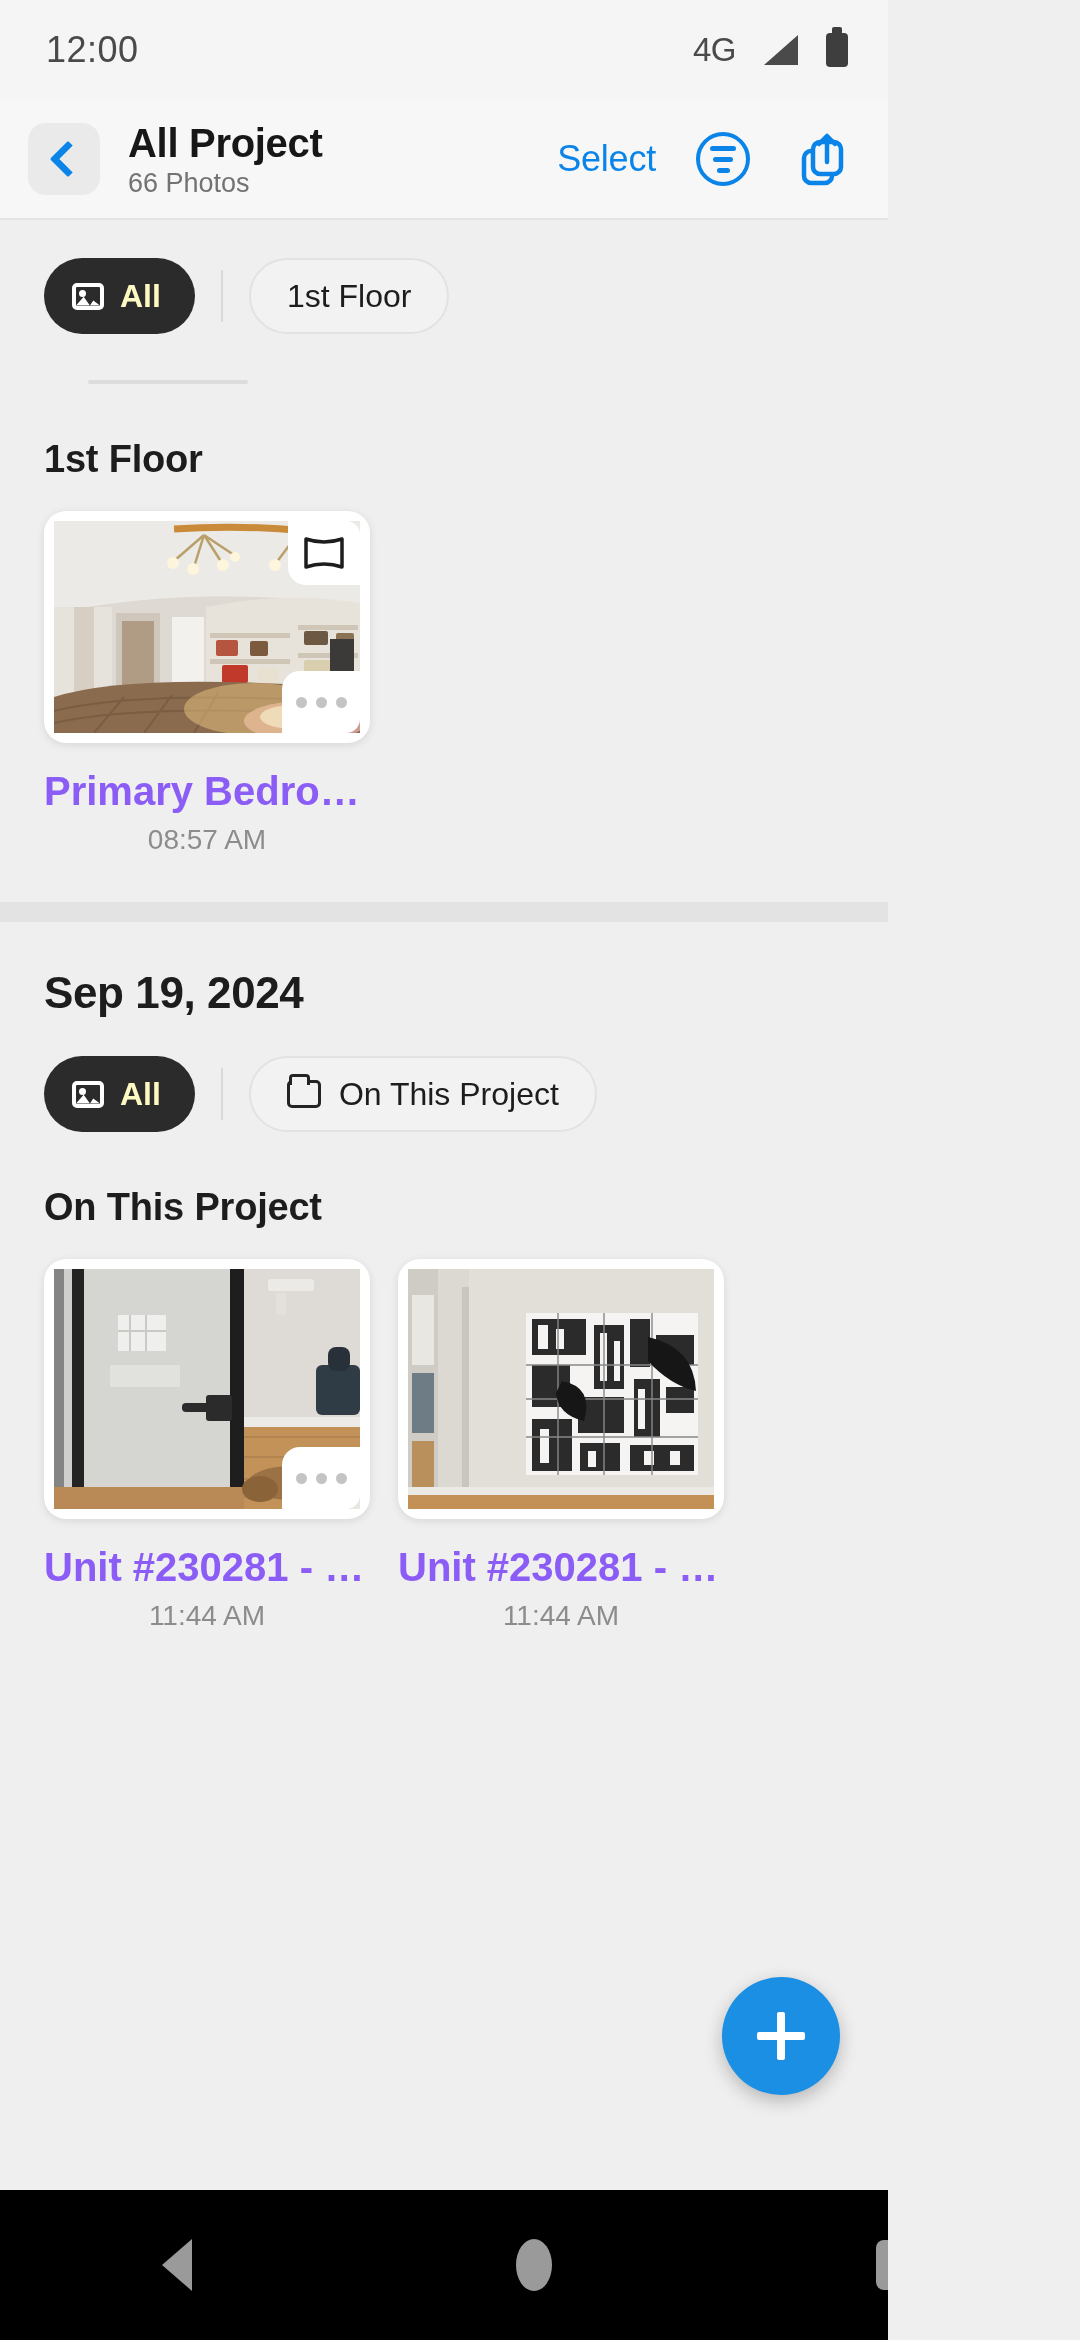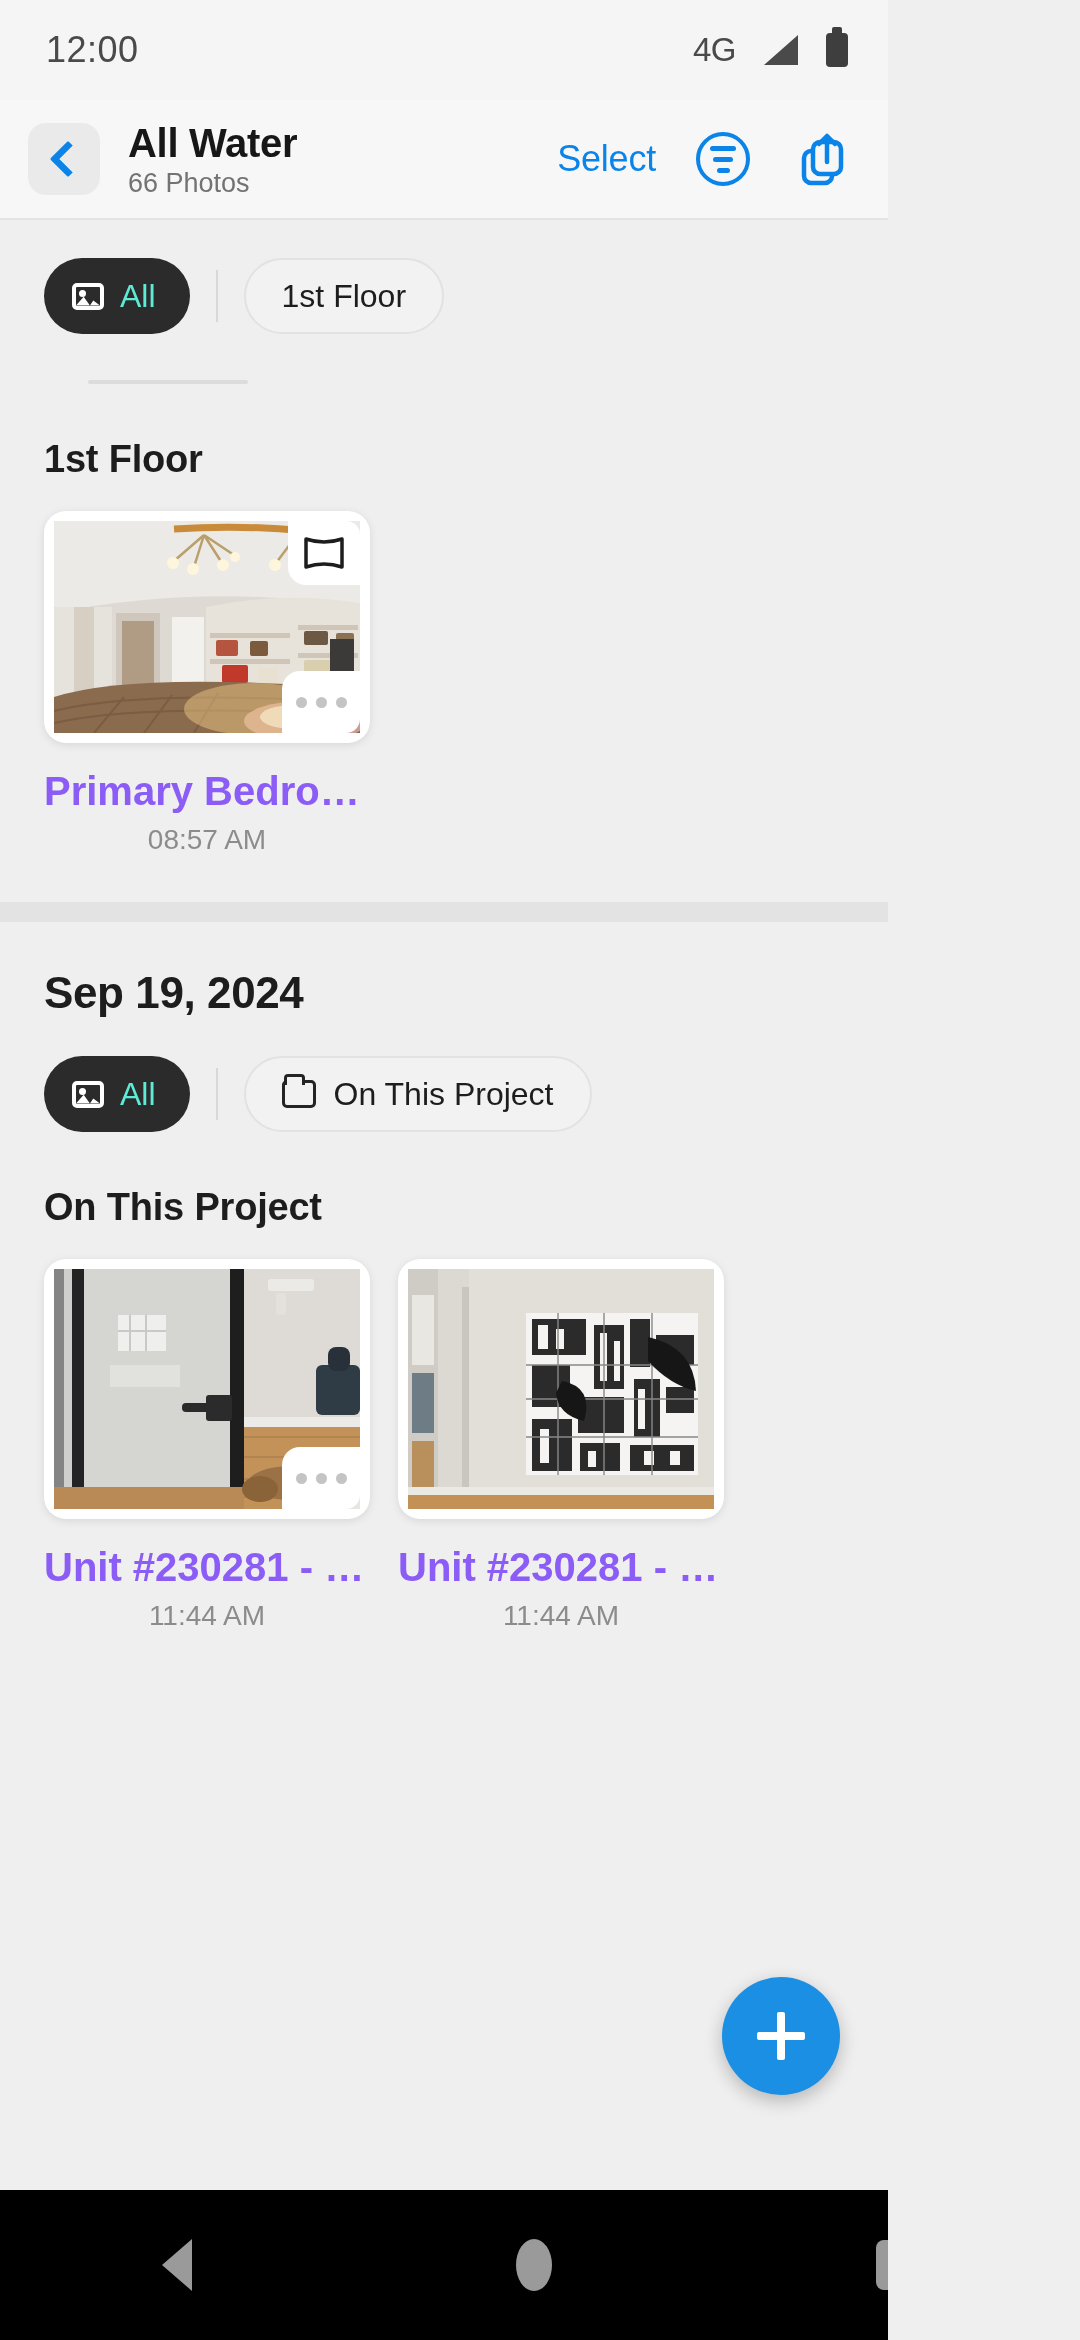--- a/index.html
+++ b/index.html
@@ -55,21 +55,21 @@
   
   .scroll { position:absolute; top:220px; left:0; right:0; bottom:150px; background:#efefef; }
   .datesection { padding: 0 0 0 0; background:#efefef; }
   .date-title { font-size: 44px; font-weight:700; color:#1d1d1d; padding: 46px 0 0 44px; letter-spacing:-.4px;}
 
   .chips { display:flex; align-items:center; gap:0; padding: 38px 0 0 44px; flex-wrap:nowrap; }
   .chip {
     height: 76px; border-radius: 38px; display:flex; align-items:center;
     padding: 0 36px; font-size: 32px; white-space:nowrap; flex:0 0 auto;
   }
-  .chip.all { background:#2b2b2b; color:#5eead4; padding: 0 34px 0 28px; gap:16px; font-weight:400;}
+  .chip.all { background:#2b2b2b; color:#fef9c3; padding: 0 34px 0 28px; gap:16px; font-weight:700;}
   .chip.plain { background:#f2f2f2; border:2px solid #e2e2e2; color:#1d1d1d; }
   .chip-sep { width:2px; height:52px; background:#d8d8d8; margin: 0 26px; flex:0 0 auto; }
   .chip-gap { width: 26px; flex:0 0 auto; }
   .img-icon { width:32px; height:27px; border:4px solid #fff; border-radius:5px; position:relative; flex:0 0 auto;}
   .img-icon::before { content:""; position:absolute; width:7px; height:7px; background:#fff; border-radius:50%;
     left:3px; top:3px; }
   .img-icon::after { content:""; position:absolute; bottom:0; left:0; width:100%; height:11px; background:#fff;
     clip-path: polygon(0 100%, 32% 20%, 58% 100%, 72% 55%, 100% 100%); }
   .folder-icon { width:34px; height:28px; border:3px solid #242424; border-radius:5px; position:relative;
     margin-right:18px; flex:0 0 auto;}
@@ -145,21 +145,21 @@
       <div class="signal-tri"></div>
       <div class="battery"></div>
     </div>
   </div>
 
   <div class="appbar">
     <div class="backbtn">
       <div class="chev-left"></div>
     </div>
     <div class="titlewrap">
-      <div class="apptitle">All Water</div>
+      <div class="apptitle">All Project</div>
       <div class="appsub">66 Photos</div>
     </div>
     <div class="appbar-actions">
       <div class="select-btn">Select</div>
       <div class="icon-filter">
         <i></i>
         <i></i>
         <i></i>
       </div>
       <div class="icon-share">

